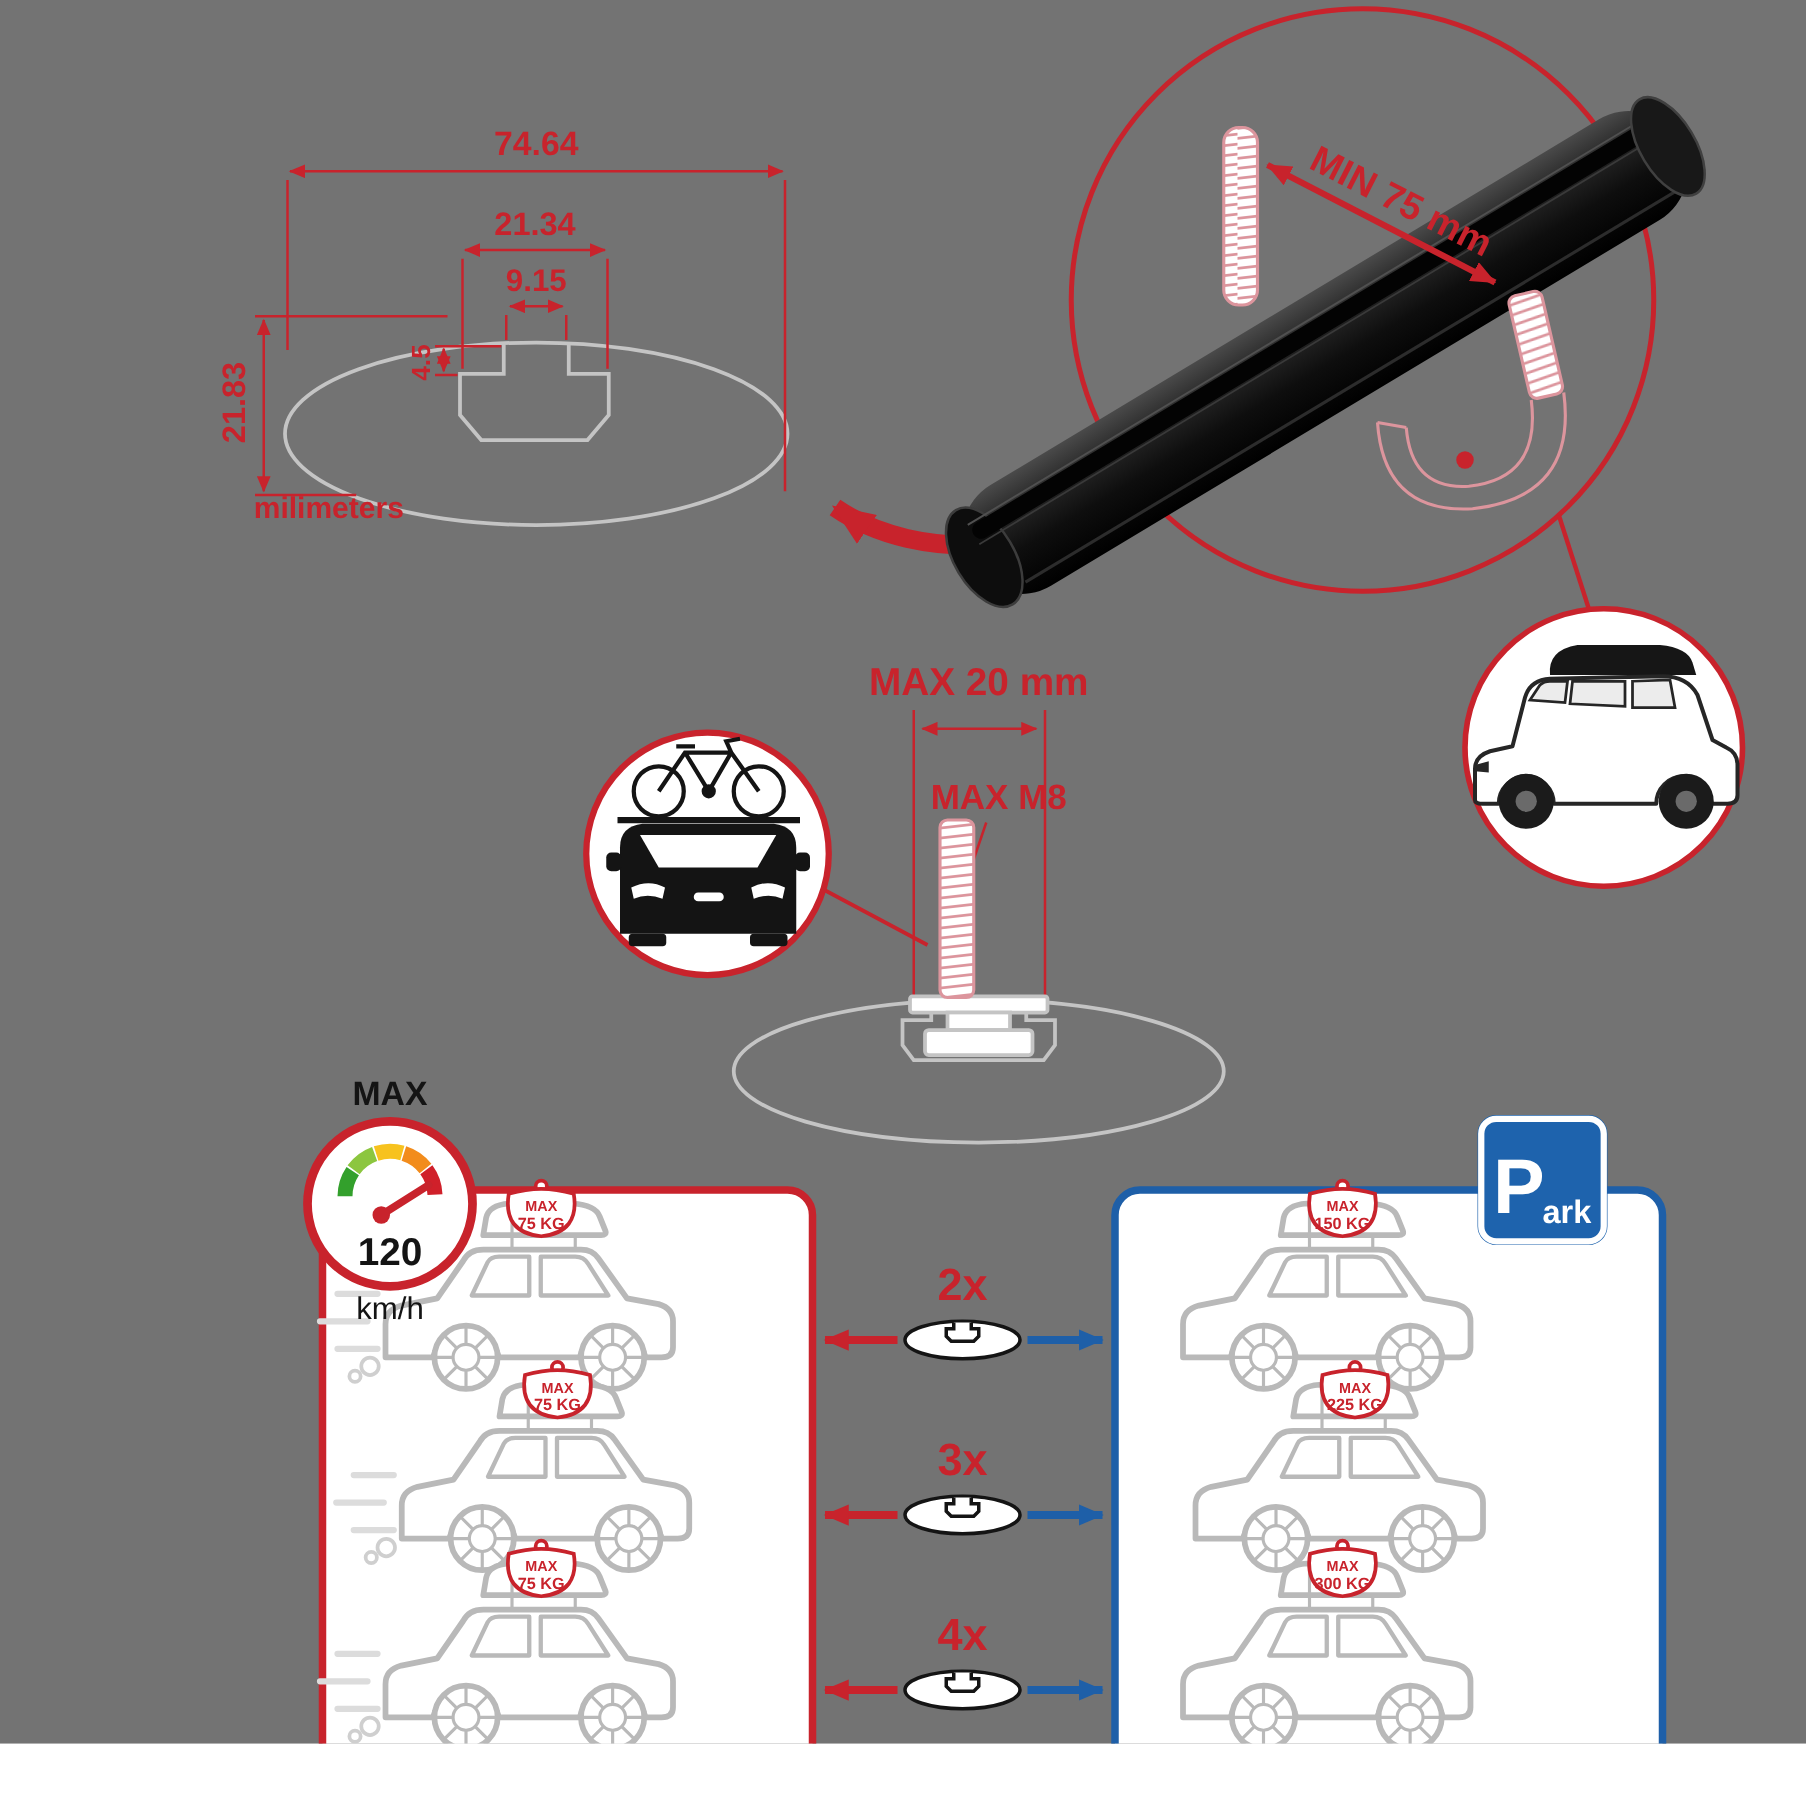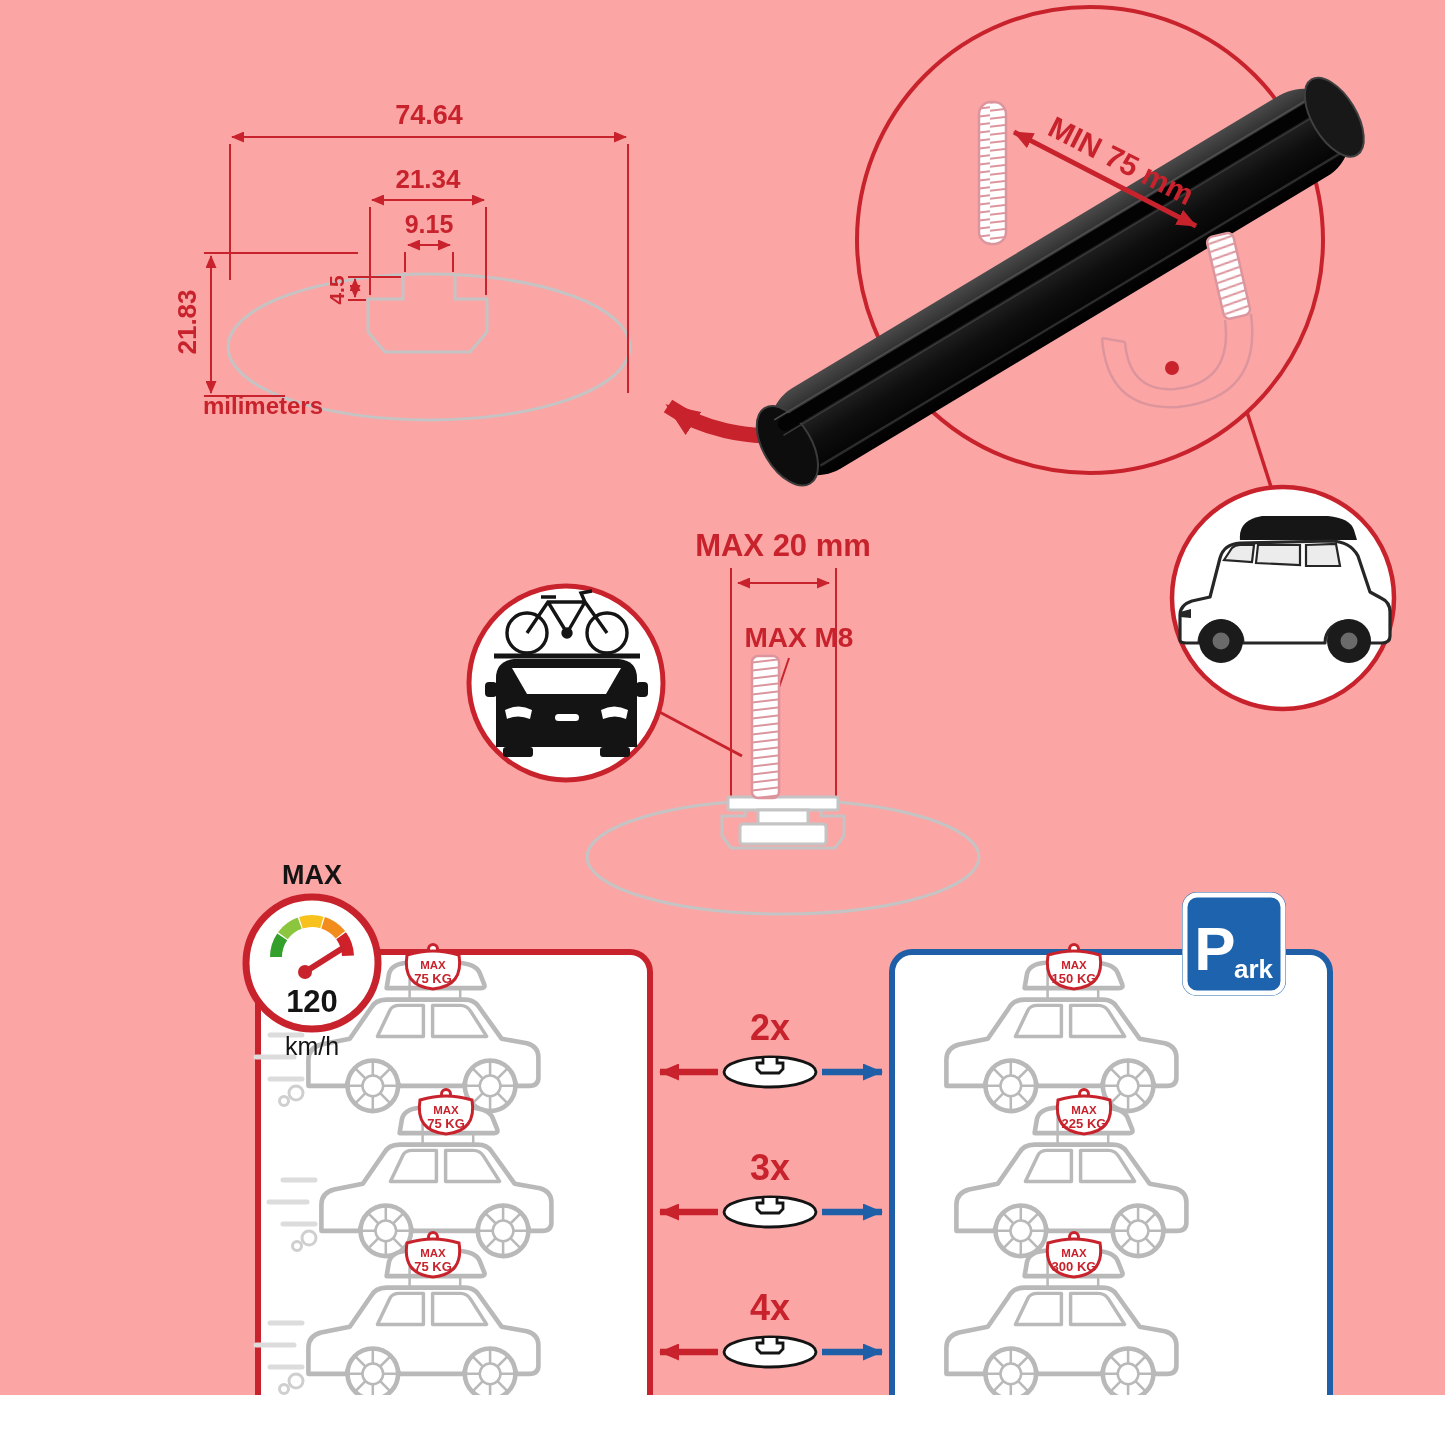--- a/index.html
+++ b/index.html
@@ -1,16 +1,16 @@
 <!DOCTYPE html>
 <html><head>
 <meta charset="utf-8">
 <style>
   html,body{margin:0;padding:0;background:#ffffff;}
-  .stage{width:1445px;height:1395px;position:relative;background:#fca5a5;overflow:hidden;}
+  .stage{width:1445px;height:1395px;position:relative;background:#737373;overflow:hidden;}
   svg{display:block;}
   text{font-family:"Liberation Sans", sans-serif;}
   .red-t{fill:#c8232c;font-weight:bold;}
   .dk-t{fill:#141414;font-weight:bold;}
   .w-t{fill:#ffffff;font-weight:bold;}
   .dim{stroke:#c8232c;stroke-width:2;fill:none;}
   .red-ln{stroke:#c8232c;fill:none;}
   .gray-ln{stroke:#c4c4c4;stroke-width:3;fill:none;}
   .car-line{fill:#ffffff;stroke:#b9b9b9;stroke-width:4;stroke-linejoin:round;}
   .thin{fill:none;stroke:#b9b9b9;stroke-width:2.2;}

